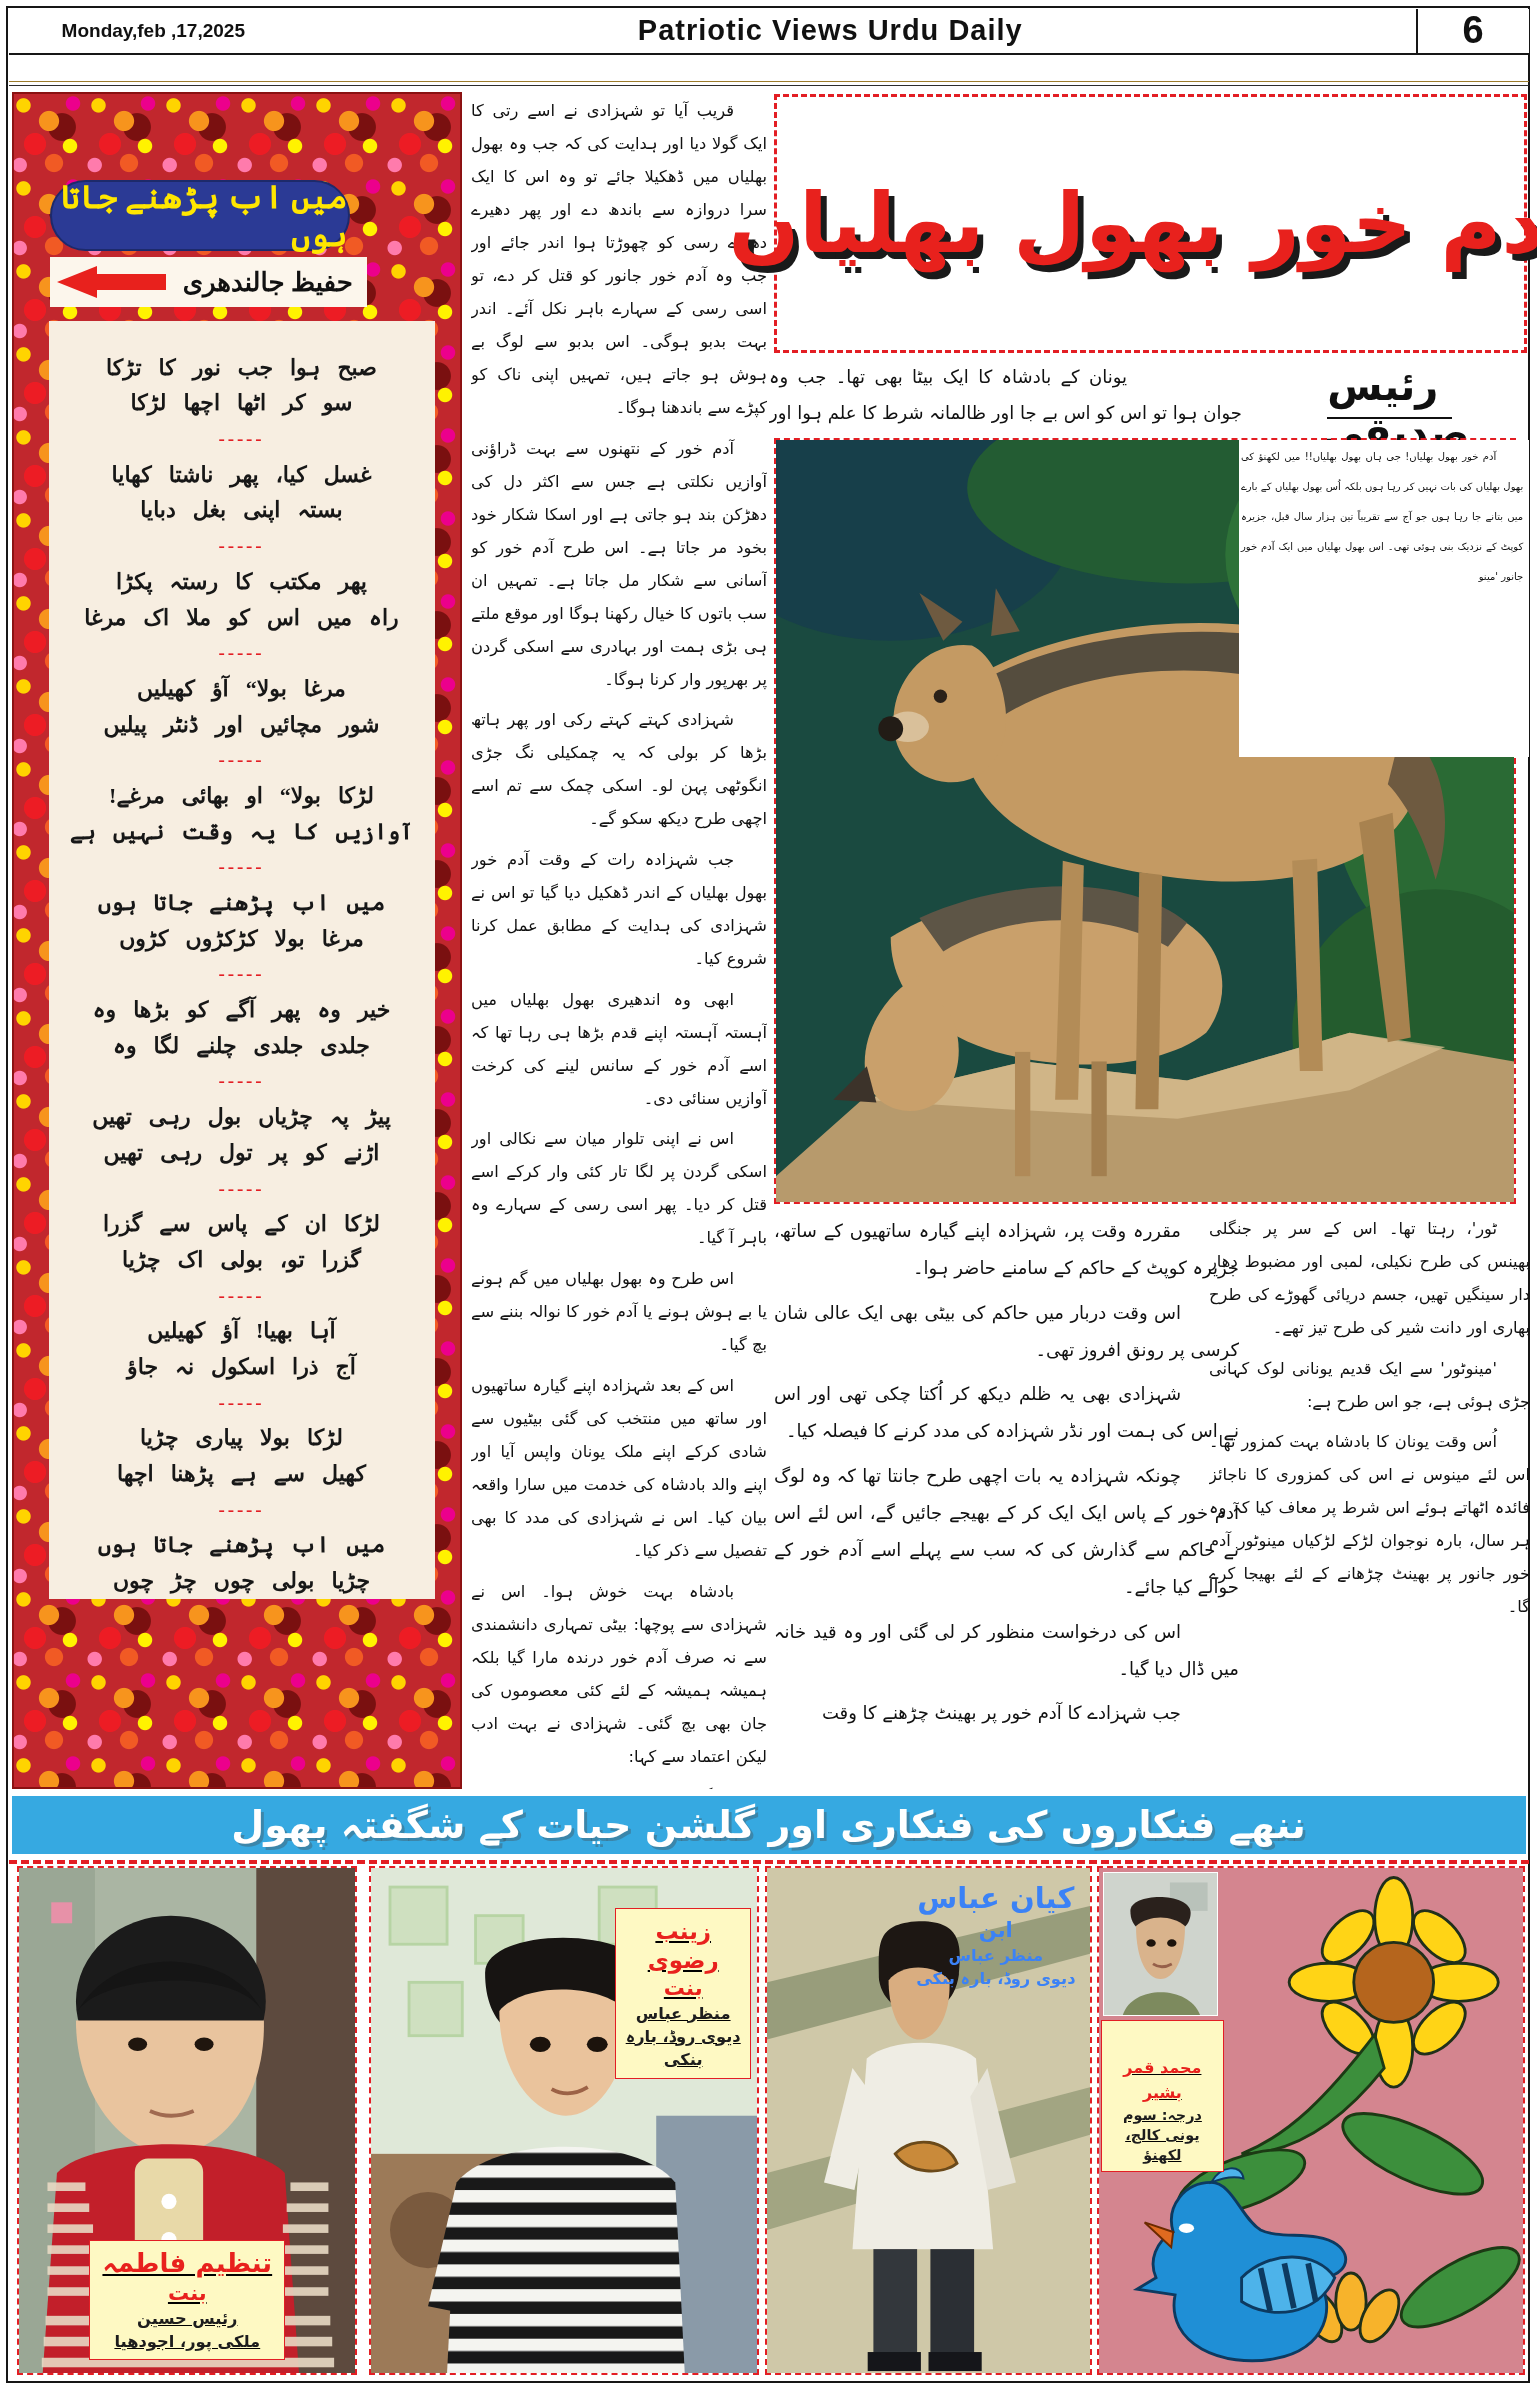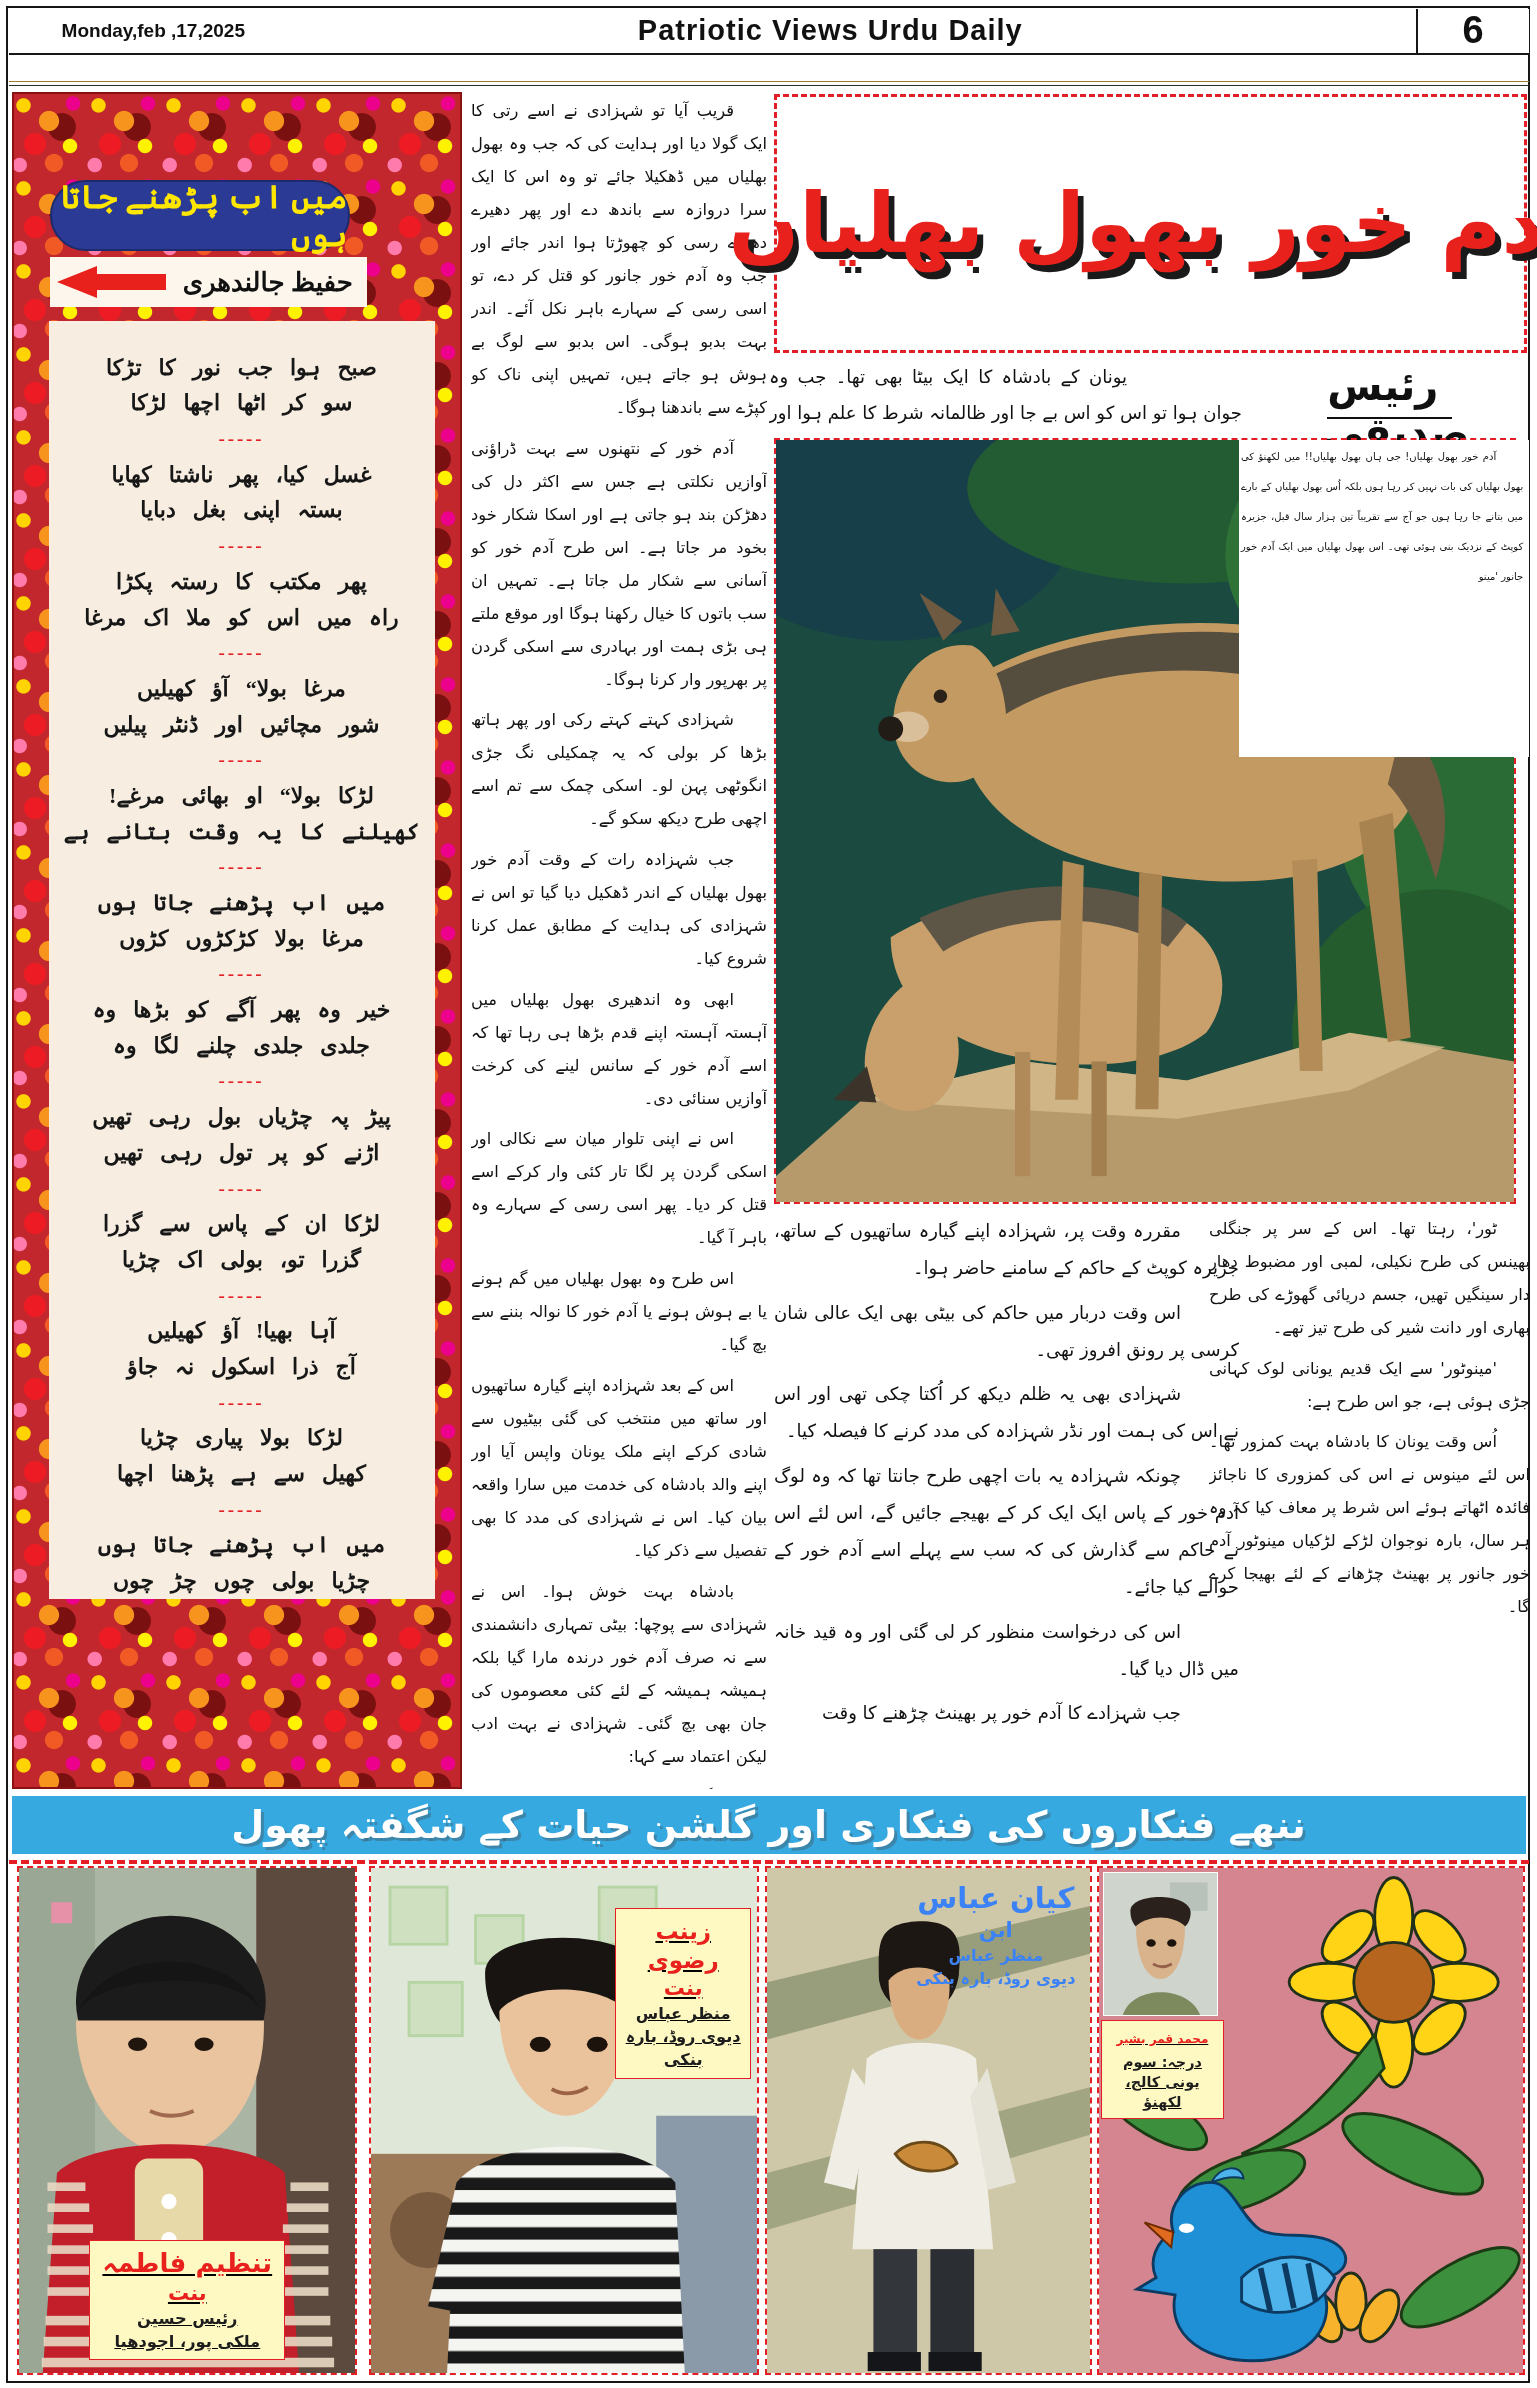--- a/index.html
+++ b/index.html
@@ -77,21 +77,21 @@
   .cap-sub{color:#1d1d1d;font-size:16.3px;line-height:23px;font-weight:bold;}
   .c1cap{left:50%;transform:translateX(-50%);bottom:13.4px;width:196px;padding:5.8px 3.8px;}
   .c2cap{right:5.8px;top:40px;width:136px;padding:7.7px 3.8px;}
   .c2cap .cap-name{font-size:23px;line-height:29px;}
   .c3cap{position:absolute;right:7.7px;top:11.5px;width:173px;text-align:center;color:#7a3a10;}
   .c3cap .cap-name,.c3cap .cap-rel,.c3cap .cap-sub{color:#3b82f6;}
   .c3cap .cap-name{font-size:29px;line-height:37px;}
   .c4photo{position:absolute;left:3.8px;top:3.8px;width:115px;height:144px;border:1.9px solid #fff;box-sizing:border-box;}
   .c4photo svg{width:100%;height:100%;display:block;}
   .c4cap{left:1.9px;top:152px;width:123px;padding:5.8px 1.9px;}
-  .c4cap .cap-name{font-size:12px;line-height:25px;}
+  .c4cap .cap-name{font-size:16px;line-height:25px;margin-top:28px;}
   .c4cap .cap-sub{font-size:14.4px;line-height:20px;}
 </style>
 </head>
 <body>
 
 <div id="page">
 
   <div class="abs frame"></div>
 
   <div class="abs header">
@@ -117,21 +117,21 @@
         <div class="pline">غسل کیا، پھر ناشتا کھایا</div>
         <div class="pline">بستہ اپنی بغل دبایا</div>
         <div class="pline sep">-----</div>
         <div class="pline">پھر مکتب کا رستہ پکڑا</div>
         <div class="pline">راہ میں اس کو ملا اک مرغا</div>
         <div class="pline sep">-----</div>
         <div class="pline">مرغا بولا“ آؤ کھیلیں</div>
         <div class="pline">شور مچائیں اور ڈنٹر پیلیں</div>
         <div class="pline sep">-----</div>
         <div class="pline">لڑکا بولا“ او بھائی مرغے!</div>
-        <div class="pline">کھیلنے کا یہ وقت بتانے ہے</div>
+        <div class="pline">آوازیں کا یہ وقت نہیں ہے</div>
         <div class="pline sep">-----</div>
         <div class="pline">میں اب پڑھنے جاتا ہوں</div>
         <div class="pline">مرغا بولا کڑکڑوں کڑوں</div>
         <div class="pline sep">-----</div>
         <div class="pline">خیر وہ پھر آگے کو بڑھا وہ</div>
         <div class="pline">جلدی جلدی چلنے لگا وہ</div>
         <div class="pline sep">-----</div>
         <div class="pline">پیڑ پہ چڑیاں بول رہی تھیں</div>
         <div class="pline">اڑنے کو پر تول رہی تھیں</div>
         <div class="pline sep">-----</div>

